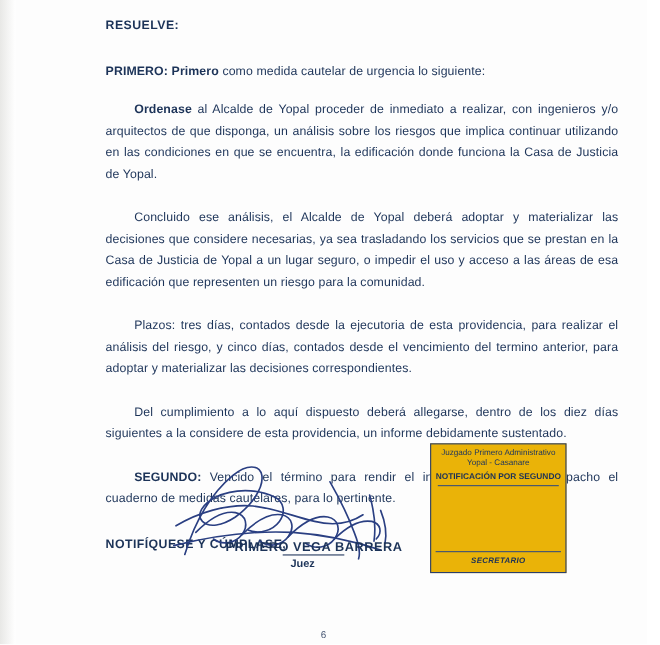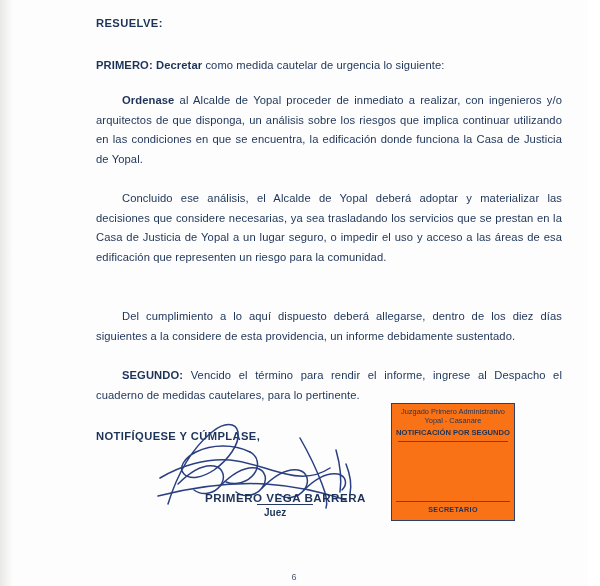--- a/index.html
+++ b/index.html
@@ -42,21 +42,21 @@
   b { font-weight: bold; }
 
   
   .stamp {
     position: absolute;
     left: 391px;
     top: 403px;
     width: 124px;
     height: 118px;
     border: 1.5px solid #2a3f6b;
-    background: #f97316;
+    background: #eab308;
     padding: 3px 4px 0 4px;
     box-sizing: border-box;
     text-align: center;
   }
   .stamp-l1, .stamp-l2 {
     font-size: 7.4px;
     line-height: 9.4px;
     color: #20365e;
   }
   .stamp-title {
@@ -85,20 +85,21 @@
   }
   .stamp-sign-rule {
     border-top: 1px solid #3b4f78;
     margin-bottom: 3px;
   }
   .stamp-sign-label {
     font-size: 7.2px;
     font-weight: bold;
     letter-spacing: 0.3px;
     color: #1d3257;
+    font-style: italic;
   }
 
   
   .sign-area {
     position: absolute;
     left: 150px;
     top: 408px;
     width: 240px;
     height: 110px;
   }
@@ -149,29 +150,30 @@
 <body>
 
 <div class="page">
   <div class="edge-shadow"></div>
 
   <div class="doc-body">
     <div class="sp-14"></div>
     <p class="heading">RESUELVE:</p>
 
     <div class="sp-22"></div>
-    <p><b>PRIMERO:</b> <b>Decretar</b><span> como medida cautelar de urgencia lo siguiente:</span></p>
+    <p><b>PRIMERO:</b> <b>Primero</b><span> como medida cautelar de urgencia lo siguiente:</span></p>
 
     <div class="sp-16"></div>
     <p class="indent"><b>Ordenase</b><span> al Alcalde de Yopal proceder de inmediato a realizar, con ingenieros y/o arquitectos de que disponga, un análisis sobre los riesgos que implica continuar utilizando en las condiciones en que se encuentra, la edificación donde funciona la Casa de Justicia de Yopal.</span></p>
 
     <div class="sp-20"></div>
     <p class="indent">Concluido ese análisis, el Alcalde de Yopal deberá adoptar y materializar las decisiones que considere necesarias, ya sea trasladando los servicios que se prestan en la Casa de Justicia de Yopal a un lugar seguro, o impedir el uso y acceso a las áreas de esa edificación que representen un riesgo para la comunidad.</p>
 
     <div class="sp-20"></div>
+    <p class="indent">Plazos: tres días, contados desde la ejecutoria de esta providencia, para realizar el análisis del riesgo, y cinco días, contados desde el vencimiento del termino anterior, para adoptar y materializar las decisiones correspondientes.</p>
 
     <div class="sp-20"></div>
     <p class="indent">Del cumplimiento a lo aquí dispuesto deberá allegarse, dentro de los diez días siguientes a la considere de esta providencia, un informe debidamente sustentado.</p>
 
     <div class="sp-20"></div>
     <p class="indent"><b>SEGUNDO:</b><span> Vencido el término para rendir el informe, ingrese al Despacho el cuaderno de medidas cautelares, para lo pertinente.</span></p>
 
     <div class="sp-22"></div>
     <p class="heading">NOTIFÍQUESE Y CÚMPLASE,</p>
   </div>

